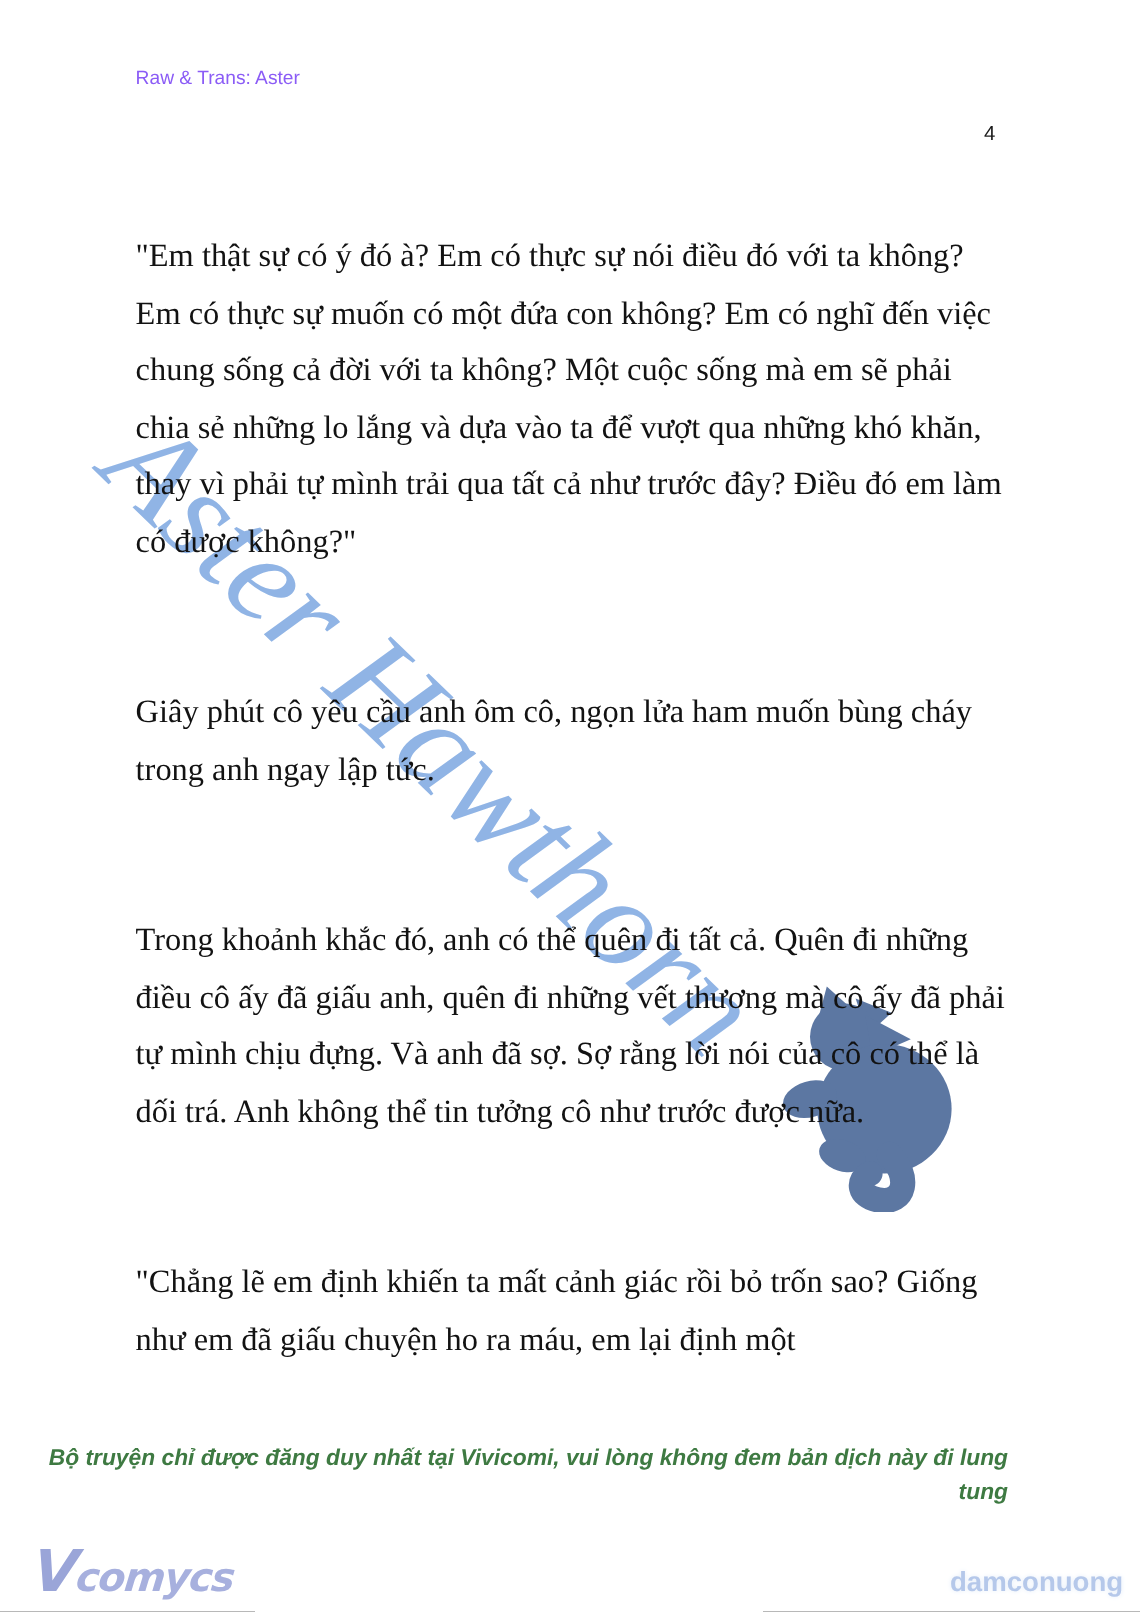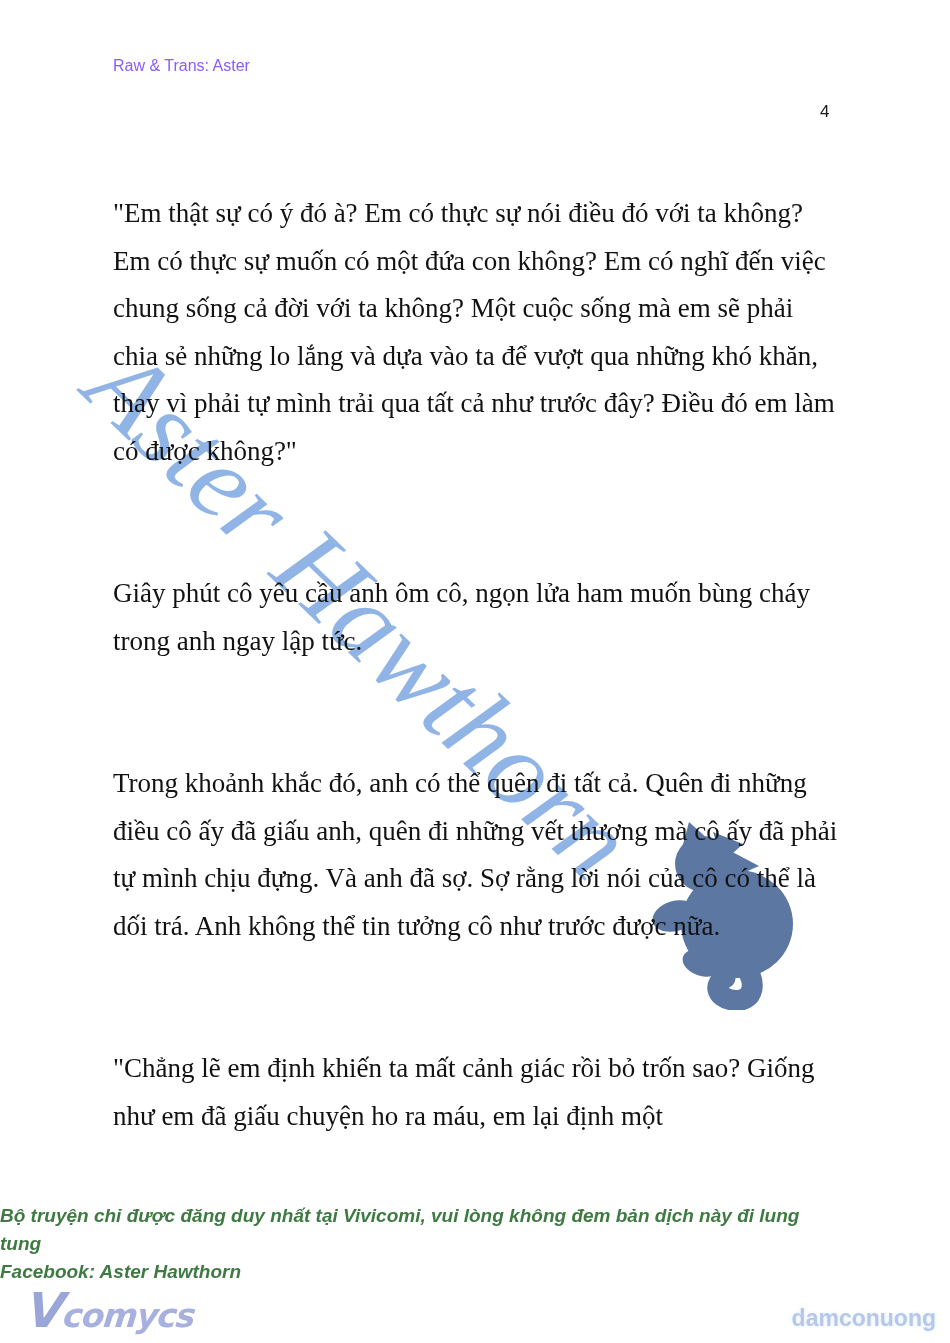--- a/index.html
+++ b/index.html
@@ -43,21 +43,21 @@
   .body-text{
     position:absolute;left:113px;top:190px;width:727px;
     font-size:27px;line-height:47.5px;
     color:#121212;
     z-index:2;
     text-align:left;
   }
   .body-text p{margin:0 0 95px 0;}
   .footer{
     position:absolute;left:0;top:1202px;width:840px;
-    text-align:left;
+    text-align:right;
     font-family:"Liberation Sans", sans-serif;
     font-weight:bold;font-style:italic;
     font-size:19px;line-height:28px;
     color:#3e7a42;
     z-index:2;
   }
   .logo-left{
     position:absolute;left:28px;top:1282px;
     font-family:"DejaVu Sans", sans-serif;
     font-style:italic;font-weight:bold;
@@ -104,20 +104,19 @@
 
   <div class="body-text">
     <p>"Em thật sự có ý đó à? Em có thực sự nói điều đó với ta không? Em có thực sự muốn có một đứa con không? Em có nghĩ đến việc chung sống cả đời với ta không? Một cuộc sống mà em sẽ phải chia sẻ những lo lắng và dựa vào ta để vượt qua những khó khăn, thay vì phải tự mình trải qua tất cả như trước đây? Điều đó em làm có được không?"</p>
     <p>Giây phút cô yêu cầu anh ôm cô, ngọn lửa ham muốn bùng cháy trong anh ngay lập tức.</p>
     <p>Trong khoảnh khắc đó, anh có thể quên đi tất cả. Quên đi những điều cô ấy đã giấu anh, quên đi những vết thương mà cô ấy đã phải tự mình chịu đựng. Và anh đã sợ. Sợ rằng lời nói của cô có thể là dối trá. Anh không thể tin tưởng cô như trước được nữa.</p>
     <p>"Chẳng lẽ em định khiến ta mất cảnh giác rồi bỏ trốn sao? Giống như em đã giấu chuyện ho ra máu, em lại định một</p>
   </div>
 
   <div class="footer">
     <div>Bộ truyện chỉ được đăng duy nhất tại Vivicomi, vui lòng không đem bản dịch này đi lung tung</div>
-    <div>Facebook: Aster Hawthorn</div>
   </div>
 
   <div class="logo-left">Vcomycs</div>
 
   <div class="logo-right">damconuong</div>
 
 </div>
 
 </body></html>

